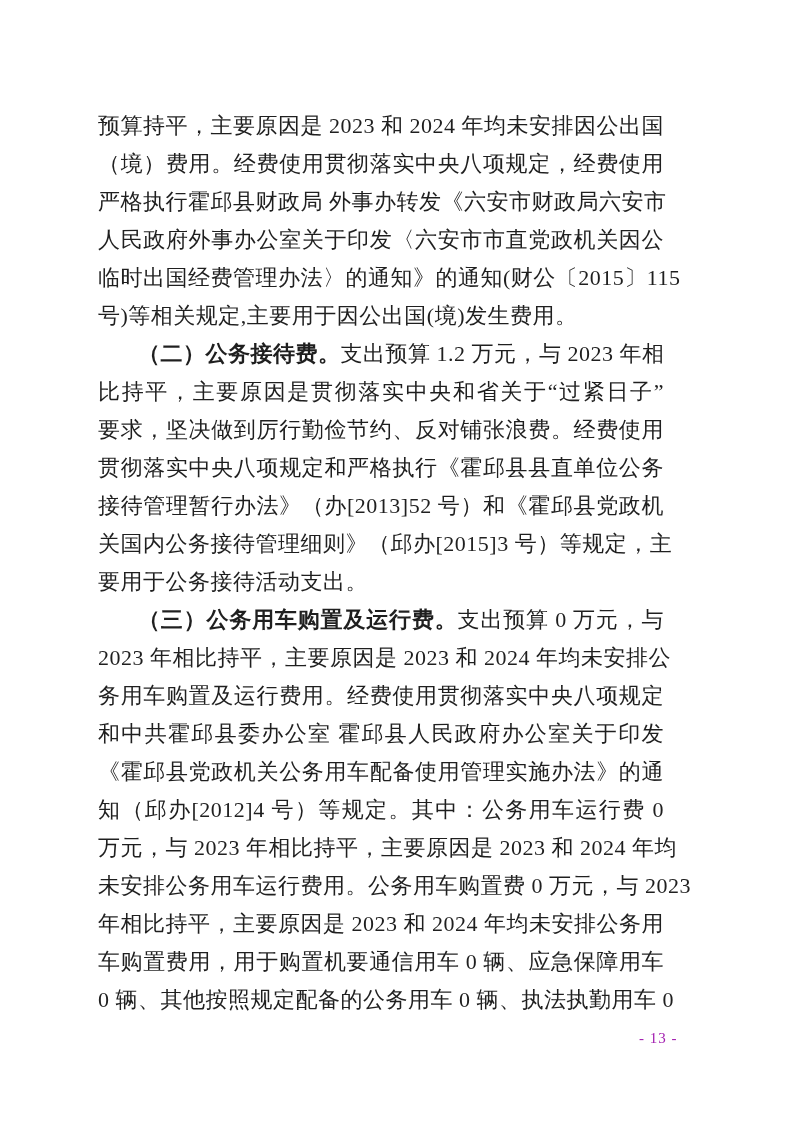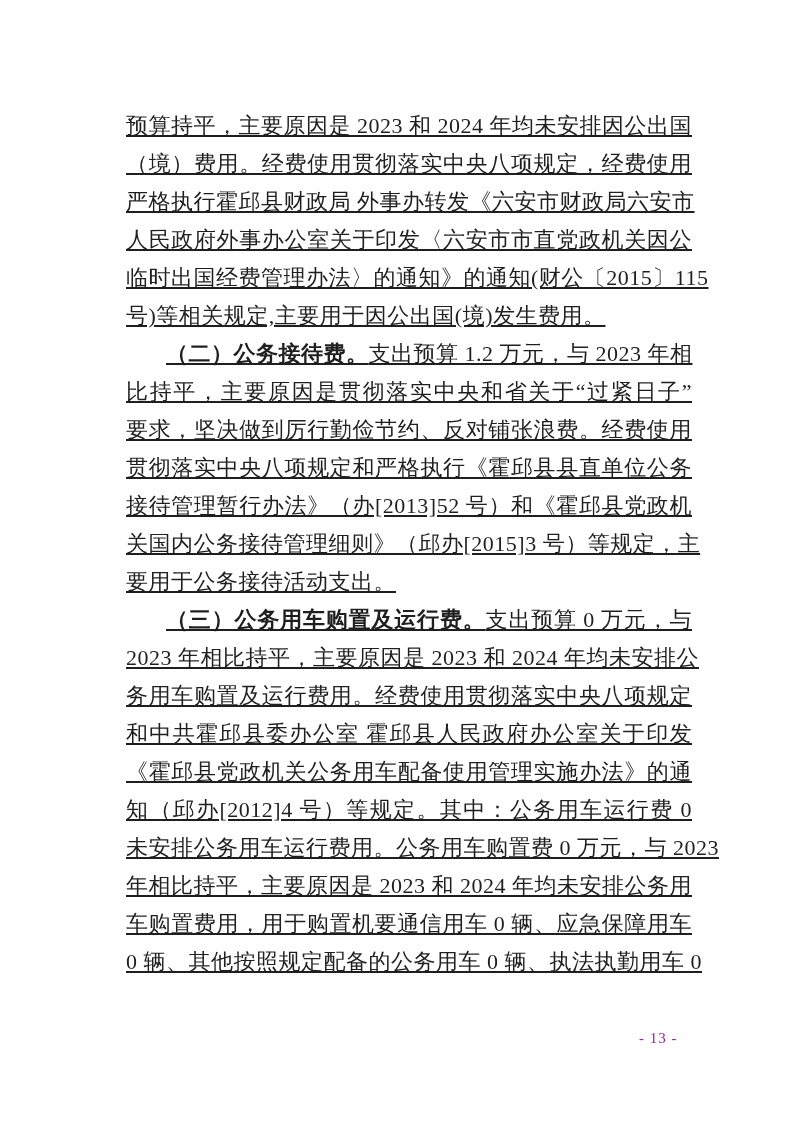--- a/index.html
+++ b/index.html
@@ -11,24 +11,23 @@
     position: relative;
     width: 793px;
     height: 1122px;
     background: #ffffff;
     overflow: hidden;
     font-family: "Liberation Serif", "DejaVu Serif", serif;
     color: #1f1f1f;
   }
   .doc-body {
     position: absolute;
-    left: 126px;
+    left: 98px;
     top: 107px;
     width: 566px;
-    text-decoration: underline;
   }
   .line {
     height: 38px;
     line-height: 38px;
     font-size: 22px;
     text-align: justify;
     text-align-last: justify;
     white-space: nowrap;
     letter-spacing: 0.5px;
   }
@@ -68,19 +67,20 @@
       <div class="line"><span class="seg">贯彻落实中央八项规定和严格执行《霍邱县县直单位公务</span></div>
       <div class="line"><span class="seg">接待管理暂行办法》（办[2013]52 号）和《霍邱县党政机</span></div>
       <div class="line"><span class="seg">关国内公务接待管理细则》（邱办[2015]3 号）等规定，主</span></div>
       <div class="line para-end"><span class="seg">要用于公务接待活动支出。</span></div>
       <div class="line indent"><span class="seg bold">（三）公务用车购置及运行费。</span><span class="seg">支出预算 0 万元，与</span></div>
       <div class="line"><span class="seg">2023 年相比持平，主要原因是 2023 和 2024 年均未安排公</span></div>
       <div class="line"><span class="seg">务用车购置及运行费用。经费使用贯彻落实中央八项规定</span></div>
       <div class="line"><span class="seg">和中共霍邱县委办公室 霍邱县人民政府办公室关于印发</span></div>
       <div class="line"><span class="seg">《霍邱县党政机关公务用车配备使用管理实施办法》的通</span></div>
       <div class="line"><span class="seg">知（邱办[2012]4 号）等规定。其中：公务用车运行费 0</span></div>
+      <div class="line"><span class="seg">万元，与 2023 年相比持平，主要原因是 2023 和 2024 年均</span></div>
       <div class="line"><span class="seg">未安排公务用车运行费用。公务用车购置费 0 万元，与 2023</span></div>
       <div class="line"><span class="seg">年相比持平，主要原因是 2023 和 2024 年均未安排公务用</span></div>
       <div class="line"><span class="seg">车购置费用，用于购置机要通信用车 0 辆、应急保障用车</span></div>
       <div class="line"><span class="seg">0 辆、其他按照规定配备的公务用车 0 辆、执法执勤用车 0</span></div>
     </div>
   <div class="page-number">- 13 -</div>
 </div>
 
 </body></html>

